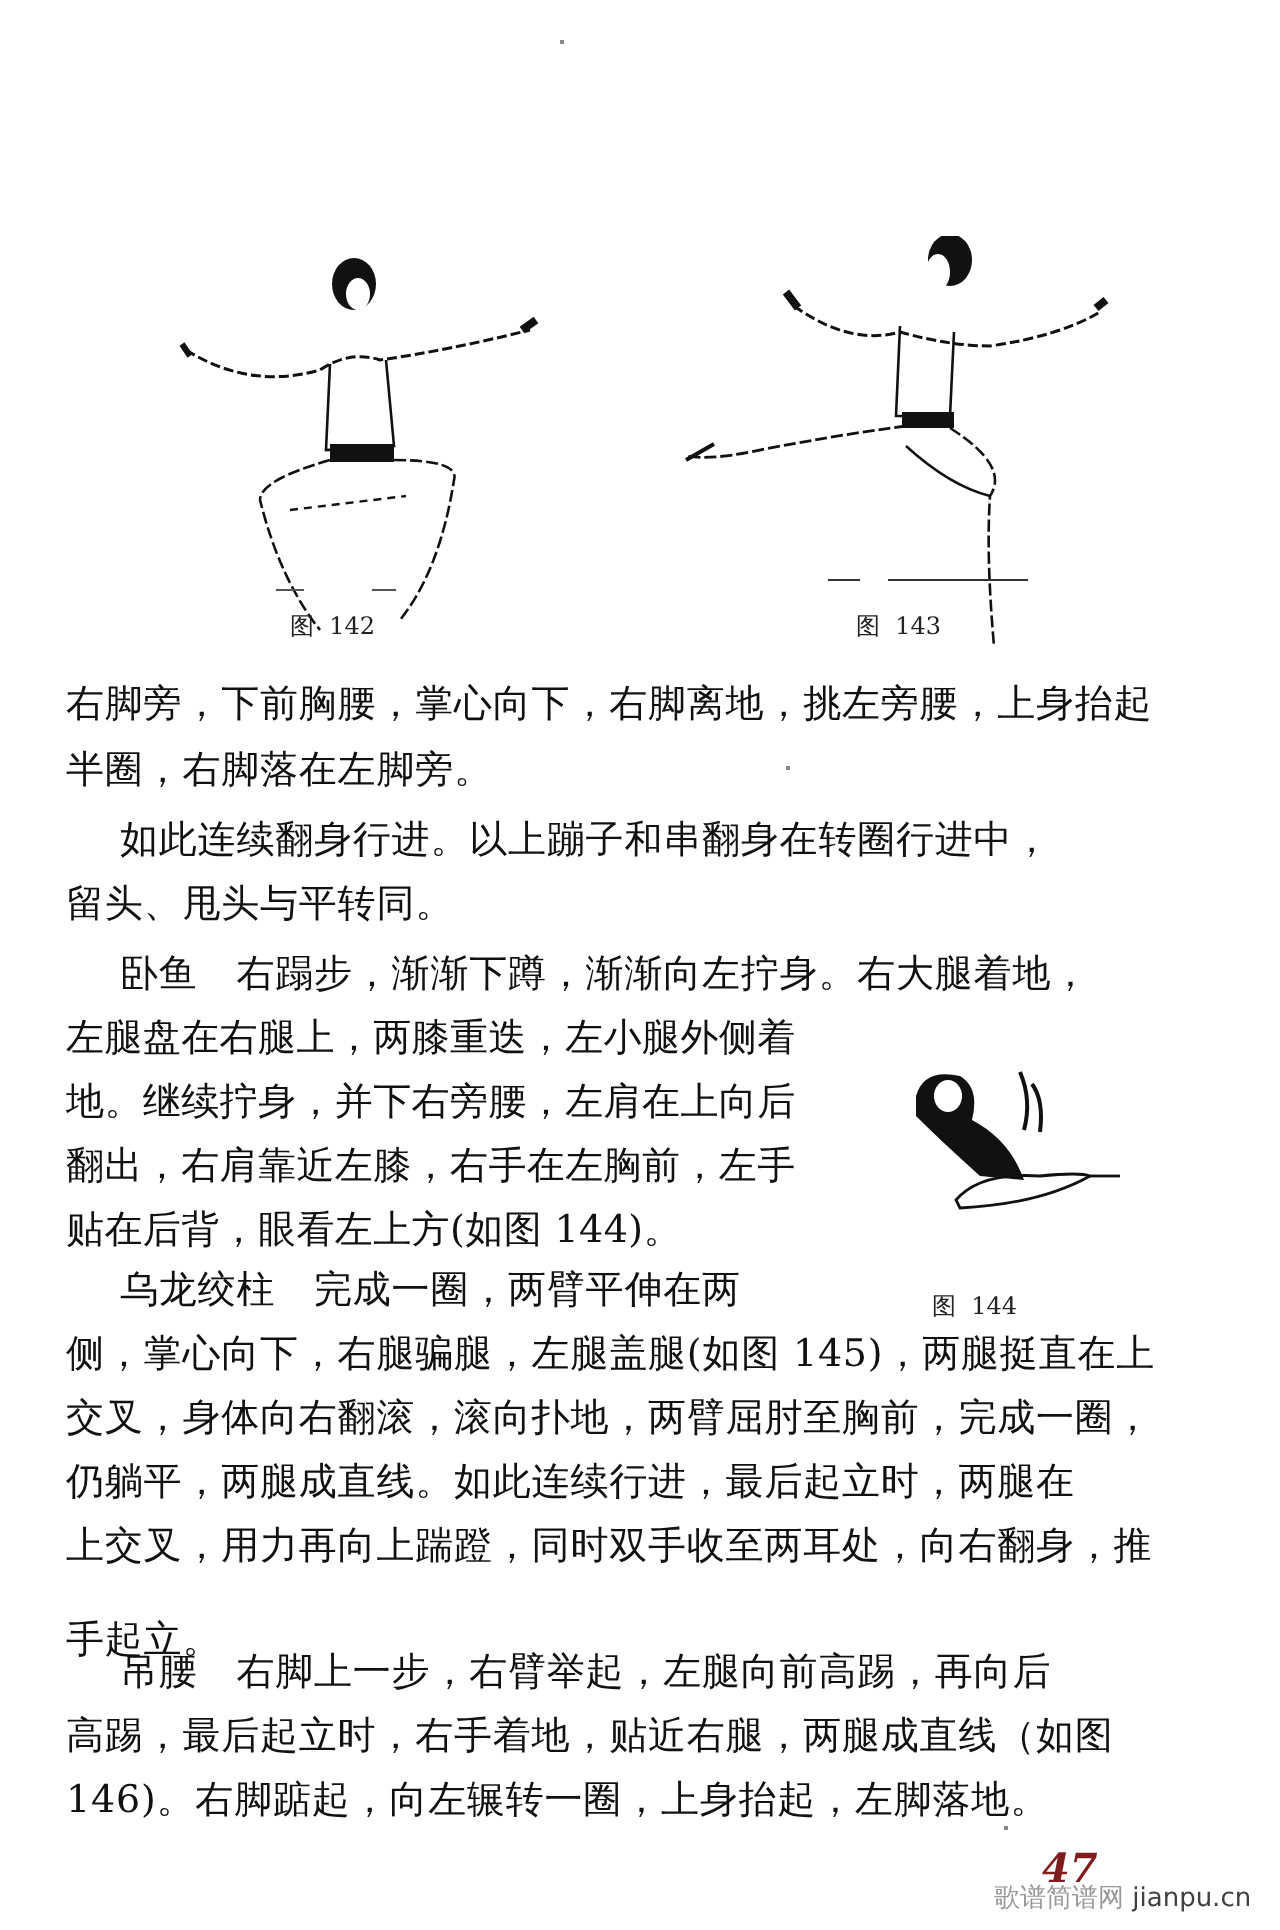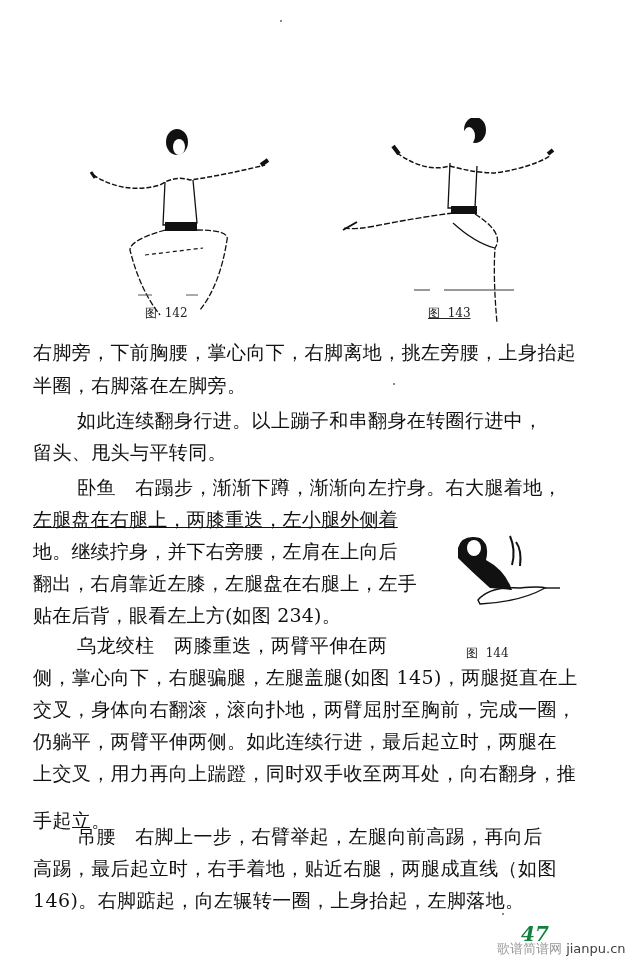--- a/index.html
+++ b/index.html
@@ -11,25 +11,25 @@
     .fig { position: absolute; }
     .fig svg { display: block; }
     .caption {
       position: absolute; font-size: 12px; color: #222; white-space: pre;
       font-family: "DejaVu Serif", "Liberation Serif", serif;
     }
     .line {
       position: absolute; left: 33px; font-size: 19px; line-height: 24px;
       white-space: nowrap; letter-spacing: 0.4px; color: #111;
     }
-    .indent { left: 77px; }
+    .indent { left: 60px; }
     .narrow { letter-spacing: 0.2px; }
     .pagenum {
       position: absolute; left: 521px; top: 922px; font-size: 20px; font-style: italic;
-      color: #15803d; font-weight: bold;
+      color: #7f1d1d; font-weight: bold;
     }
     .watermark {
       position: absolute; left: 497px; top: 940px; font-size: 13px; color: #999;
       font-family: "DejaVu Sans", sans-serif; white-space: nowrap;
     }
     .watermark .en { color: #404040; }
     .dot { position: absolute; width: 2px; height: 2px; background: #888; }
   </style>
 </head>
 <body>
@@ -77,46 +77,46 @@
 
     <path d="M140 96 Q170 115 160 130 Q158 160 162 205" stroke="#111" stroke-width="1.3" fill="none" stroke-dasharray="6 2"></path>
     <path d="M118 105 Q140 125 160 130" stroke="#111" stroke-width="1.2" fill="none"></path>
   </svg>
 </div>
 <div class="fig" style="left:414px; top:288px;">
   <svg width="100" height="4">
       <path d="M0 2 L16 2 M30 2 L100 2" stroke="#333" stroke-width="1"></path>
     </svg>
 </div>
-<div class="caption" style="left:428px; top:305px;text-decoration:underline;">图  143</div>
+<div class="caption" style="left:428px; top:305px;">图  143</div>
 
 <div class="fig" style="left:450px; top:530px;">
   <svg width="115" height="80" viewBox="0 0 115 80">
     <path d="M8 18 Q12 4 30 8 Q40 14 36 30 Q55 40 62 60 L40 58 Q20 40 8 28 Z" fill="#111"></path>
     <ellipse cx="24" cy="18" rx="7" ry="8" fill="#fff"></ellipse>
     <path d="M60 6 Q66 20 62 35 M66 12 Q72 20 70 36" stroke="#111" stroke-width="2" fill="none"></path>
     <path d="M28 70 Q40 56 70 58 Q90 56 95 58 Q70 72 30 74 Z" stroke="#111" stroke-width="1.4" fill="none"></path>
     <path d="M95 58 L110 58" stroke="#111" stroke-width="1.4"></path>
   </svg>
 </div>
 <div class="caption" style="left:466px; top:645px;">图  144</div>
 
 <div class="line" style="top:340px;">右脚旁，下前胸腰，掌心向下，右脚离地，挑左旁腰，上身抬起</div>
 <div class="line" style="top:373px;">半圈，右脚落在左脚旁。</div>
 <div class="line indent" style="top:408px;">如此连续翻身行进。以上蹦子和串翻身在转圈行进中，</div>
 <div class="line" style="top:440px;">留头、甩头与平转同。</div>
 <div class="line indent" style="top:475px;">卧鱼　右蹋步，渐渐下蹲，渐渐向左拧身。右大腿着地，</div>
-<div class="line narrow" style="top:507px;text-decoration:underline;">左腿盘在右腿上，两膝重迭，左小腿外侧着</div>
+<div class="line narrow" style="top:507px;">左腿盘在右腿上，两膝重迭，左小腿外侧着</div>
 <div class="line narrow" style="top:539px;">地。继续拧身，并下右旁腰，左肩在上向后</div>
-<div class="line narrow" style="top:571px;">翻出，右肩靠近左膝，左腿盘在右腿上，左手</div>
-<div class="line narrow" style="top:603px;">贴在后背，眼看左上方(如图 234)。</div>
-<div class="line indent" style="top:633px;">乌龙绞柱　两膝重迭，两臂平伸在两</div>
+<div class="line narrow" style="top:571px;">翻出，右肩靠近左膝，右手在左胸前，左手</div>
+<div class="line narrow" style="top:603px;">贴在后背，眼看左上方(如图 144)。</div>
+<div class="line indent" style="top:633px;">乌龙绞柱　完成一圈，两臂平伸在两</div>
 <div class="line" style="top:665px;">侧，掌心向下，右腿骗腿，左腿盖腿(如图 145)，两腿挺直在上</div>
 <div class="line" style="top:697px;">交叉，身体向右翻滚，滚向扑地，两臂屈肘至胸前，完成一圈，</div>
-<div class="line" style="top:729px;">仍躺平，两臂平伸两侧。如此连续行进，最后起立时，两腿在</div>
+<div class="line" style="top:729px;">仍躺平，两腿成直线。如此连续行进，最后起立时，两腿在</div>
 <div class="line" style="top:761px;">上交叉，用力再向上踹蹬，同时双手收至两耳处，向右翻身，推</div>
 <div class="line" style="top:808px;">手起立。</div>
 <div class="line indent" style="top:824px;">吊腰　右脚上一步，右臂举起，左腿向前高踢，再向后</div>
 <div class="line" style="top:856px;">高踢，最后起立时，右手着地，贴近右腿，两腿成直线（如图</div>
 <div class="line" style="top:888px;">146)。右脚踮起，向左辗转一圈，上身抬起，左脚落地。</div>
 
 <div class="dot" style="left:280px; top:20px;"></div>
 <div class="dot" style="left:393px; top:383px;"></div>
 <div class="dot" style="left:502px; top:913px;"></div>
 

